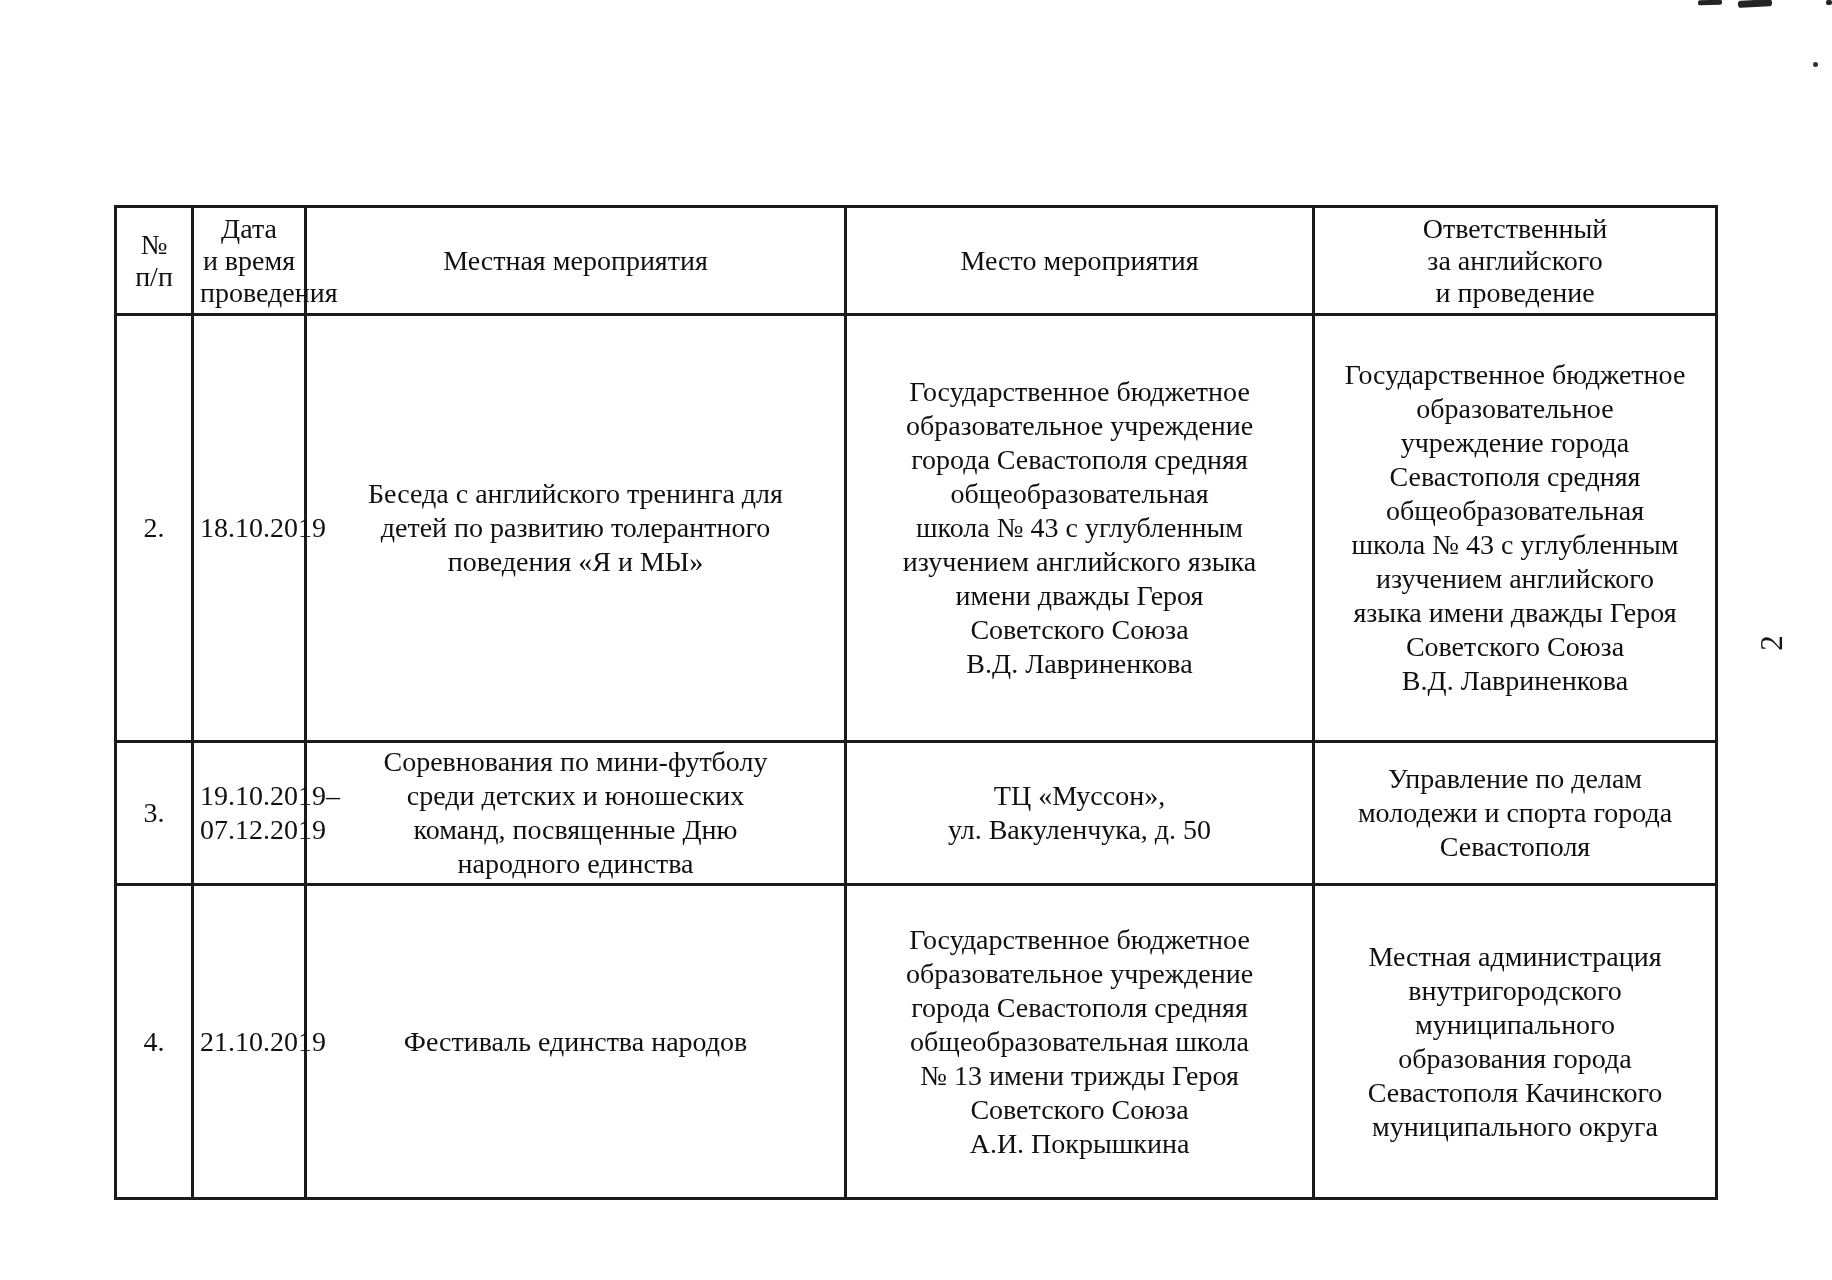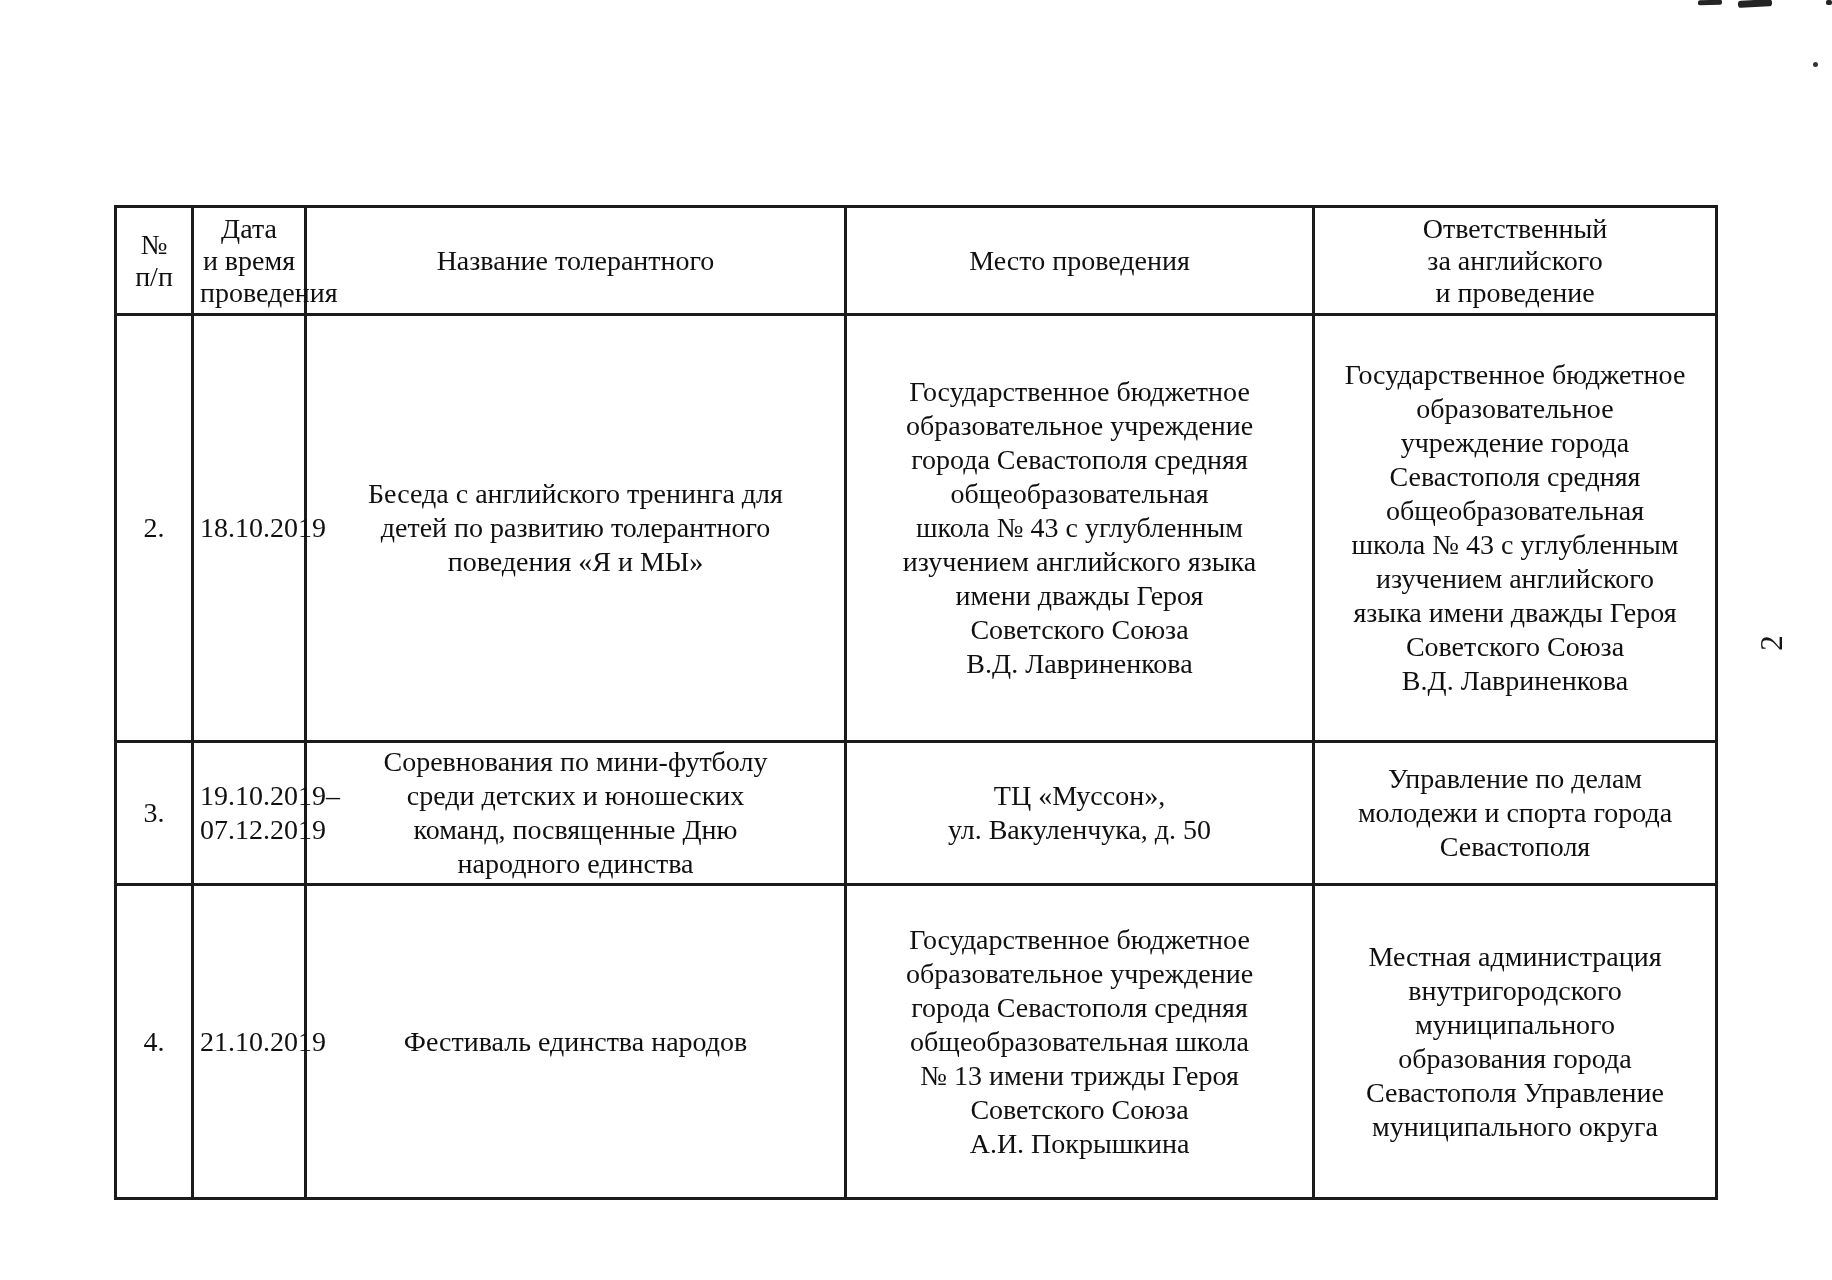--- a/index.html
+++ b/index.html
@@ -90,22 +90,22 @@
       <col style="width:468px">
       <col style="width:403px">
     </colgroup>
     <thead>
       <tr class="row-header">
         <th>№
 п/п</th>
         <th>Дата
 и время
 проведения</th>
-        <th>Название толерантного</th>
-        <th>Место проведения</th>
+        <th>Местная мероприятия</th>
+        <th>Место мероприятия</th>
         <th>Ответственный
 за английского
 и проведение</th>
       </tr>
     </thead>
     <tbody>
       <tr class="row-2">
         <td>2.</td>
         <td>18.10.2019</td>
         <td>Беседа с английского тренинга для
@@ -153,19 +153,19 @@
 образовательное учреждение
 города Севастополя средняя
 общеобразовательная школа
 № 13 имени трижды Героя
 Советского Союза
 А.И. Покрышкина</td>
         <td>Местная администрация
 внутригородского
 муниципального
 образования города
-Севастополя Управление
+Севастополя Качинского
 муниципального округа</td>
       </tr>
     </tbody>
   </table>
 
 </div>
 
 </body></html>

